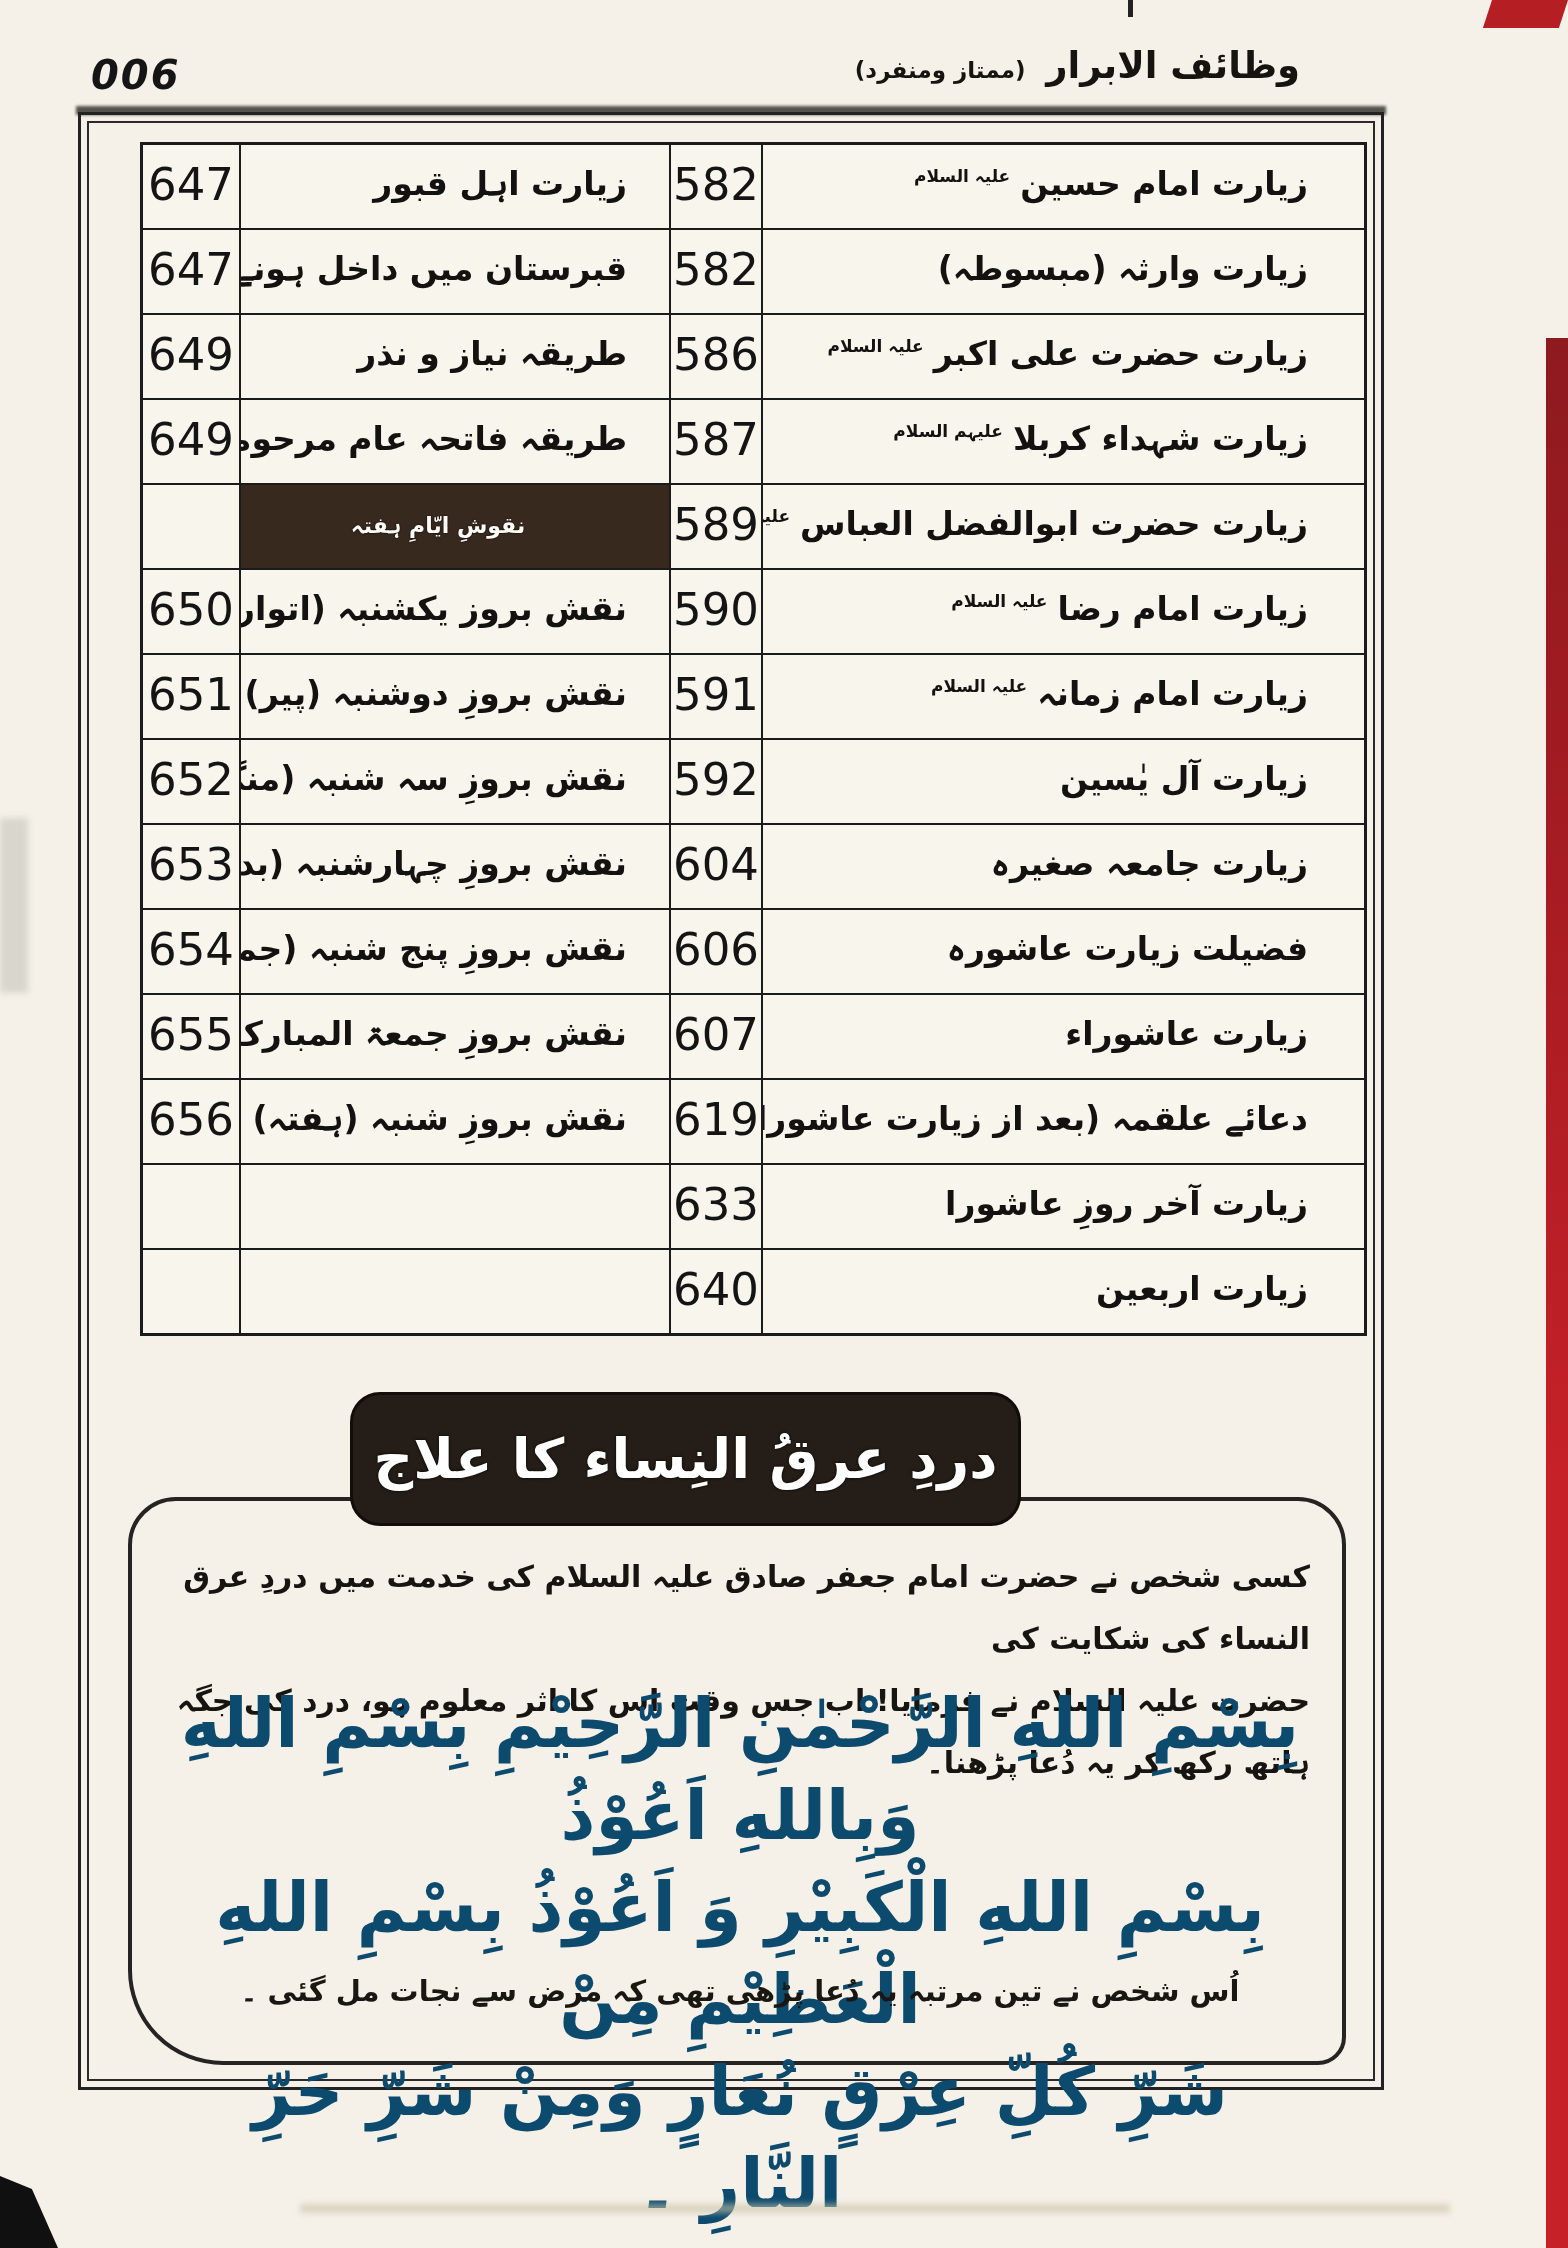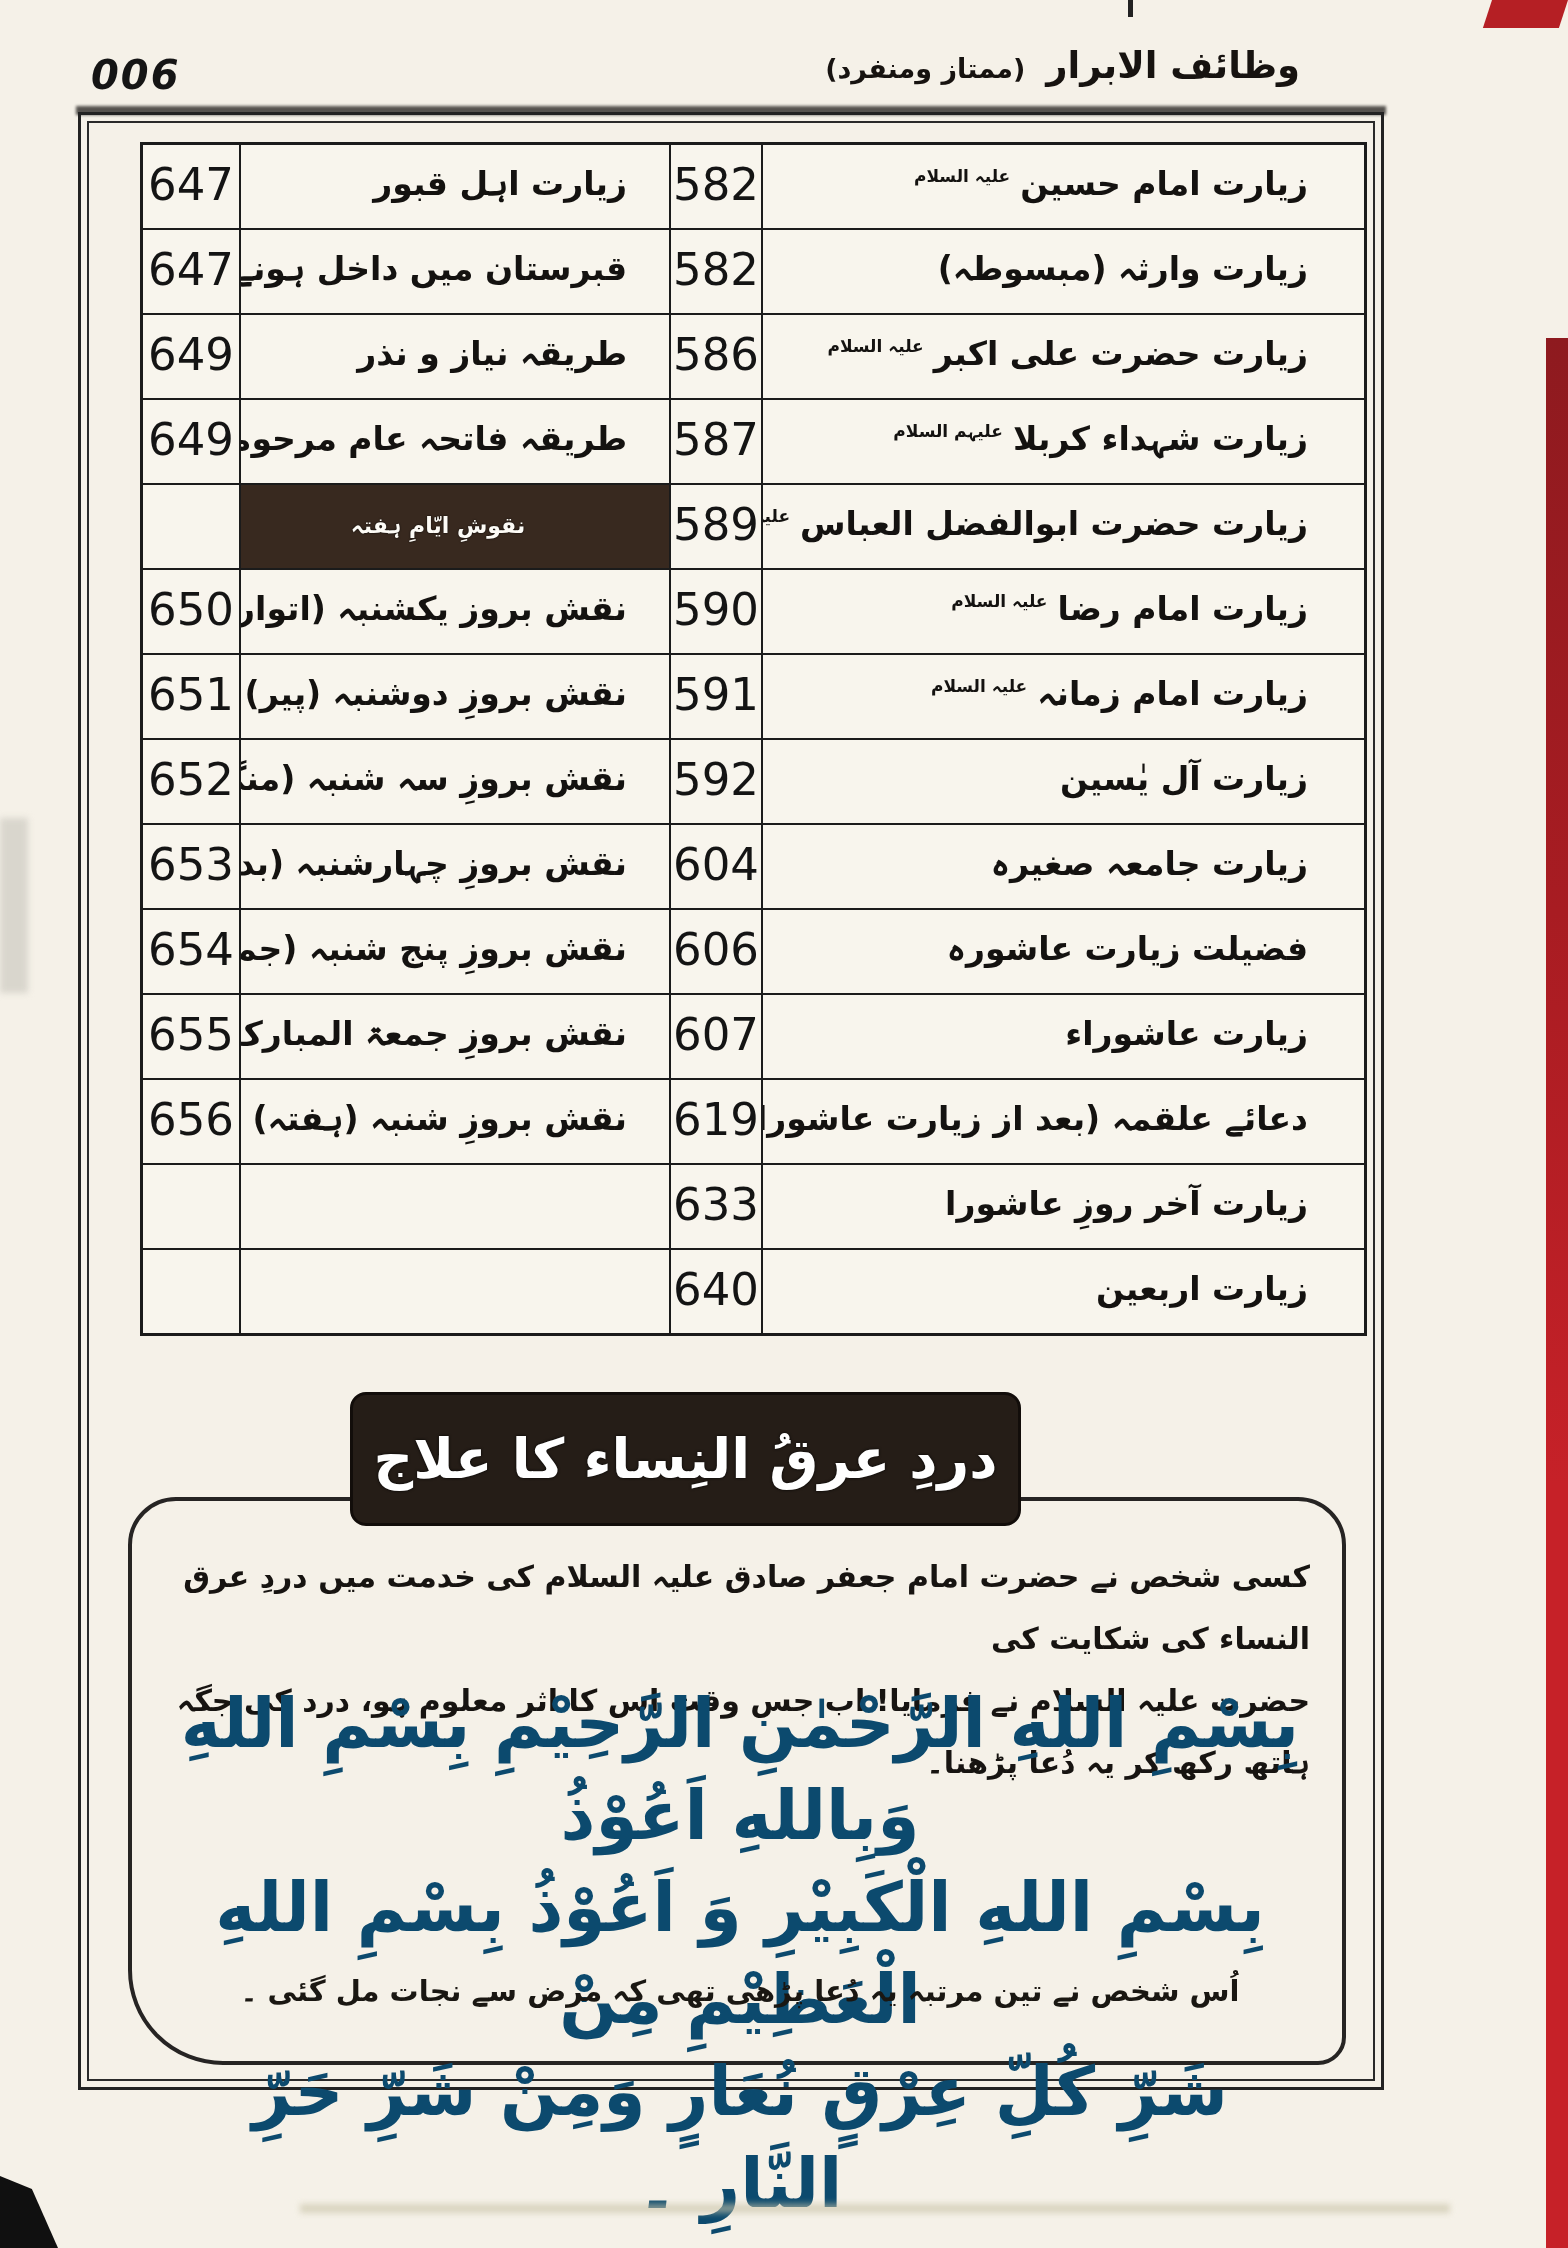--- a/index.html
+++ b/index.html
@@ -18,21 +18,21 @@
     font-family:"DejaVu Sans",sans-serif;
     font-size:40px;font-weight:bold;font-style:italic;
     letter-spacing:2px;color:#151515;direction:ltr;
   }
   .book-title{
     position:absolute;left:860px;top:44px;width:440px;
     text-align:left;direction:rtl;
     font-size:37px;font-weight:bold;color:#171310;
     white-space:nowrap;
   }
-  .book-title .sub{font-size:27px;font-weight:bold;margin-right:8px;}
+  .book-title .sub{font-size:23px;font-weight:bold;margin-right:8px;}
   
   .frame{
     position:absolute;left:78px;top:112px;width:1306px;height:1978px;
     border:3px solid #222;
     box-sizing:border-box;
   }
   .frame::before{
     content:"";position:absolute;inset:6px;border:2px solid #2a2a2a;
   }
   .frame-top-smudge{
@@ -79,21 +79,21 @@
   }
   
   .treat-box{
     position:absolute;left:128px;top:1497px;width:1218px;height:568px;
     border:4px solid #262423;
     border-radius:48px 48px 28px 95px;
     box-sizing:border-box;
   }
   .treat-banner{
     position:absolute;left:350px;top:1392px;width:665px;height:128px;
-    background:#251d17;border:3px solid #120d0a;border-radius:16px;
+    background:#251d17;border:3px solid #120d0a;border-radius:30px;
     display:flex;align-items:center;justify-content:center;
     color:#ffffff;font-size:55px;font-weight:bold;
     text-shadow:0 0 3px #000;
     white-space:nowrap;z-index:3;
   }
   .treat-intro{
     position:absolute;left:170px;top:1546px;width:1140px;
     font-size:30px;font-weight:bold;line-height:62px;
     text-align:right;color:#171411;
   }

